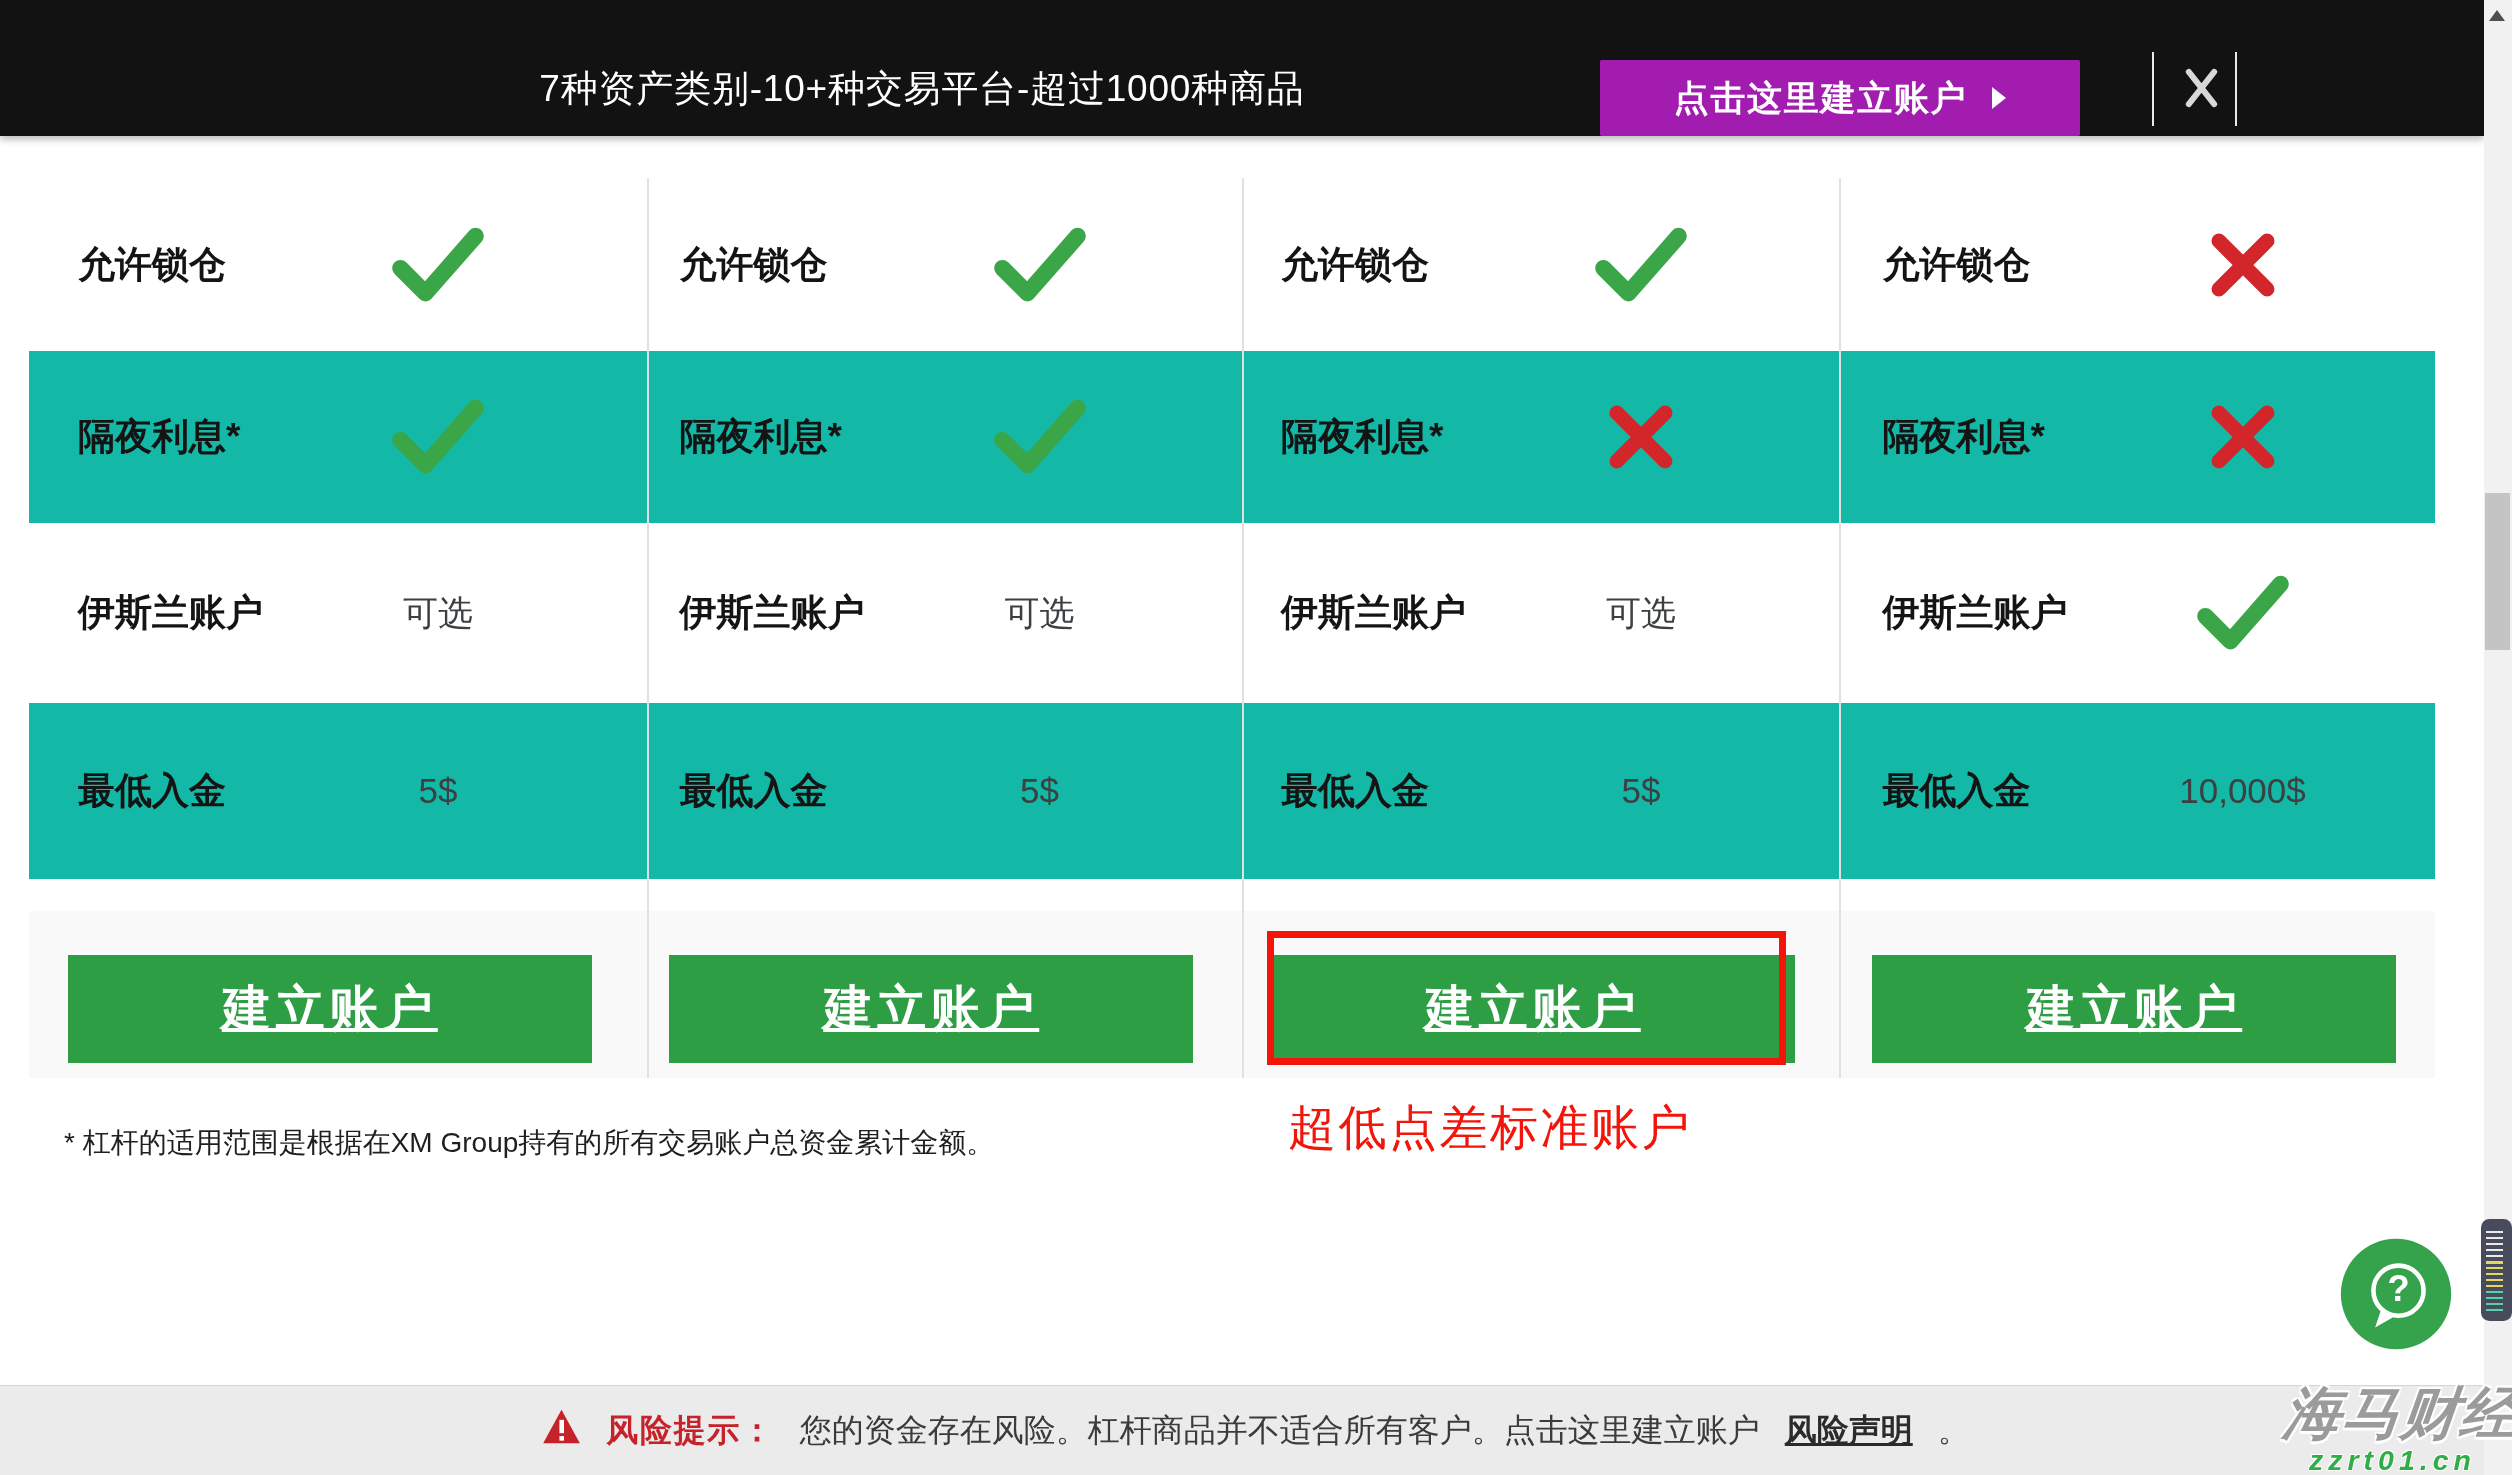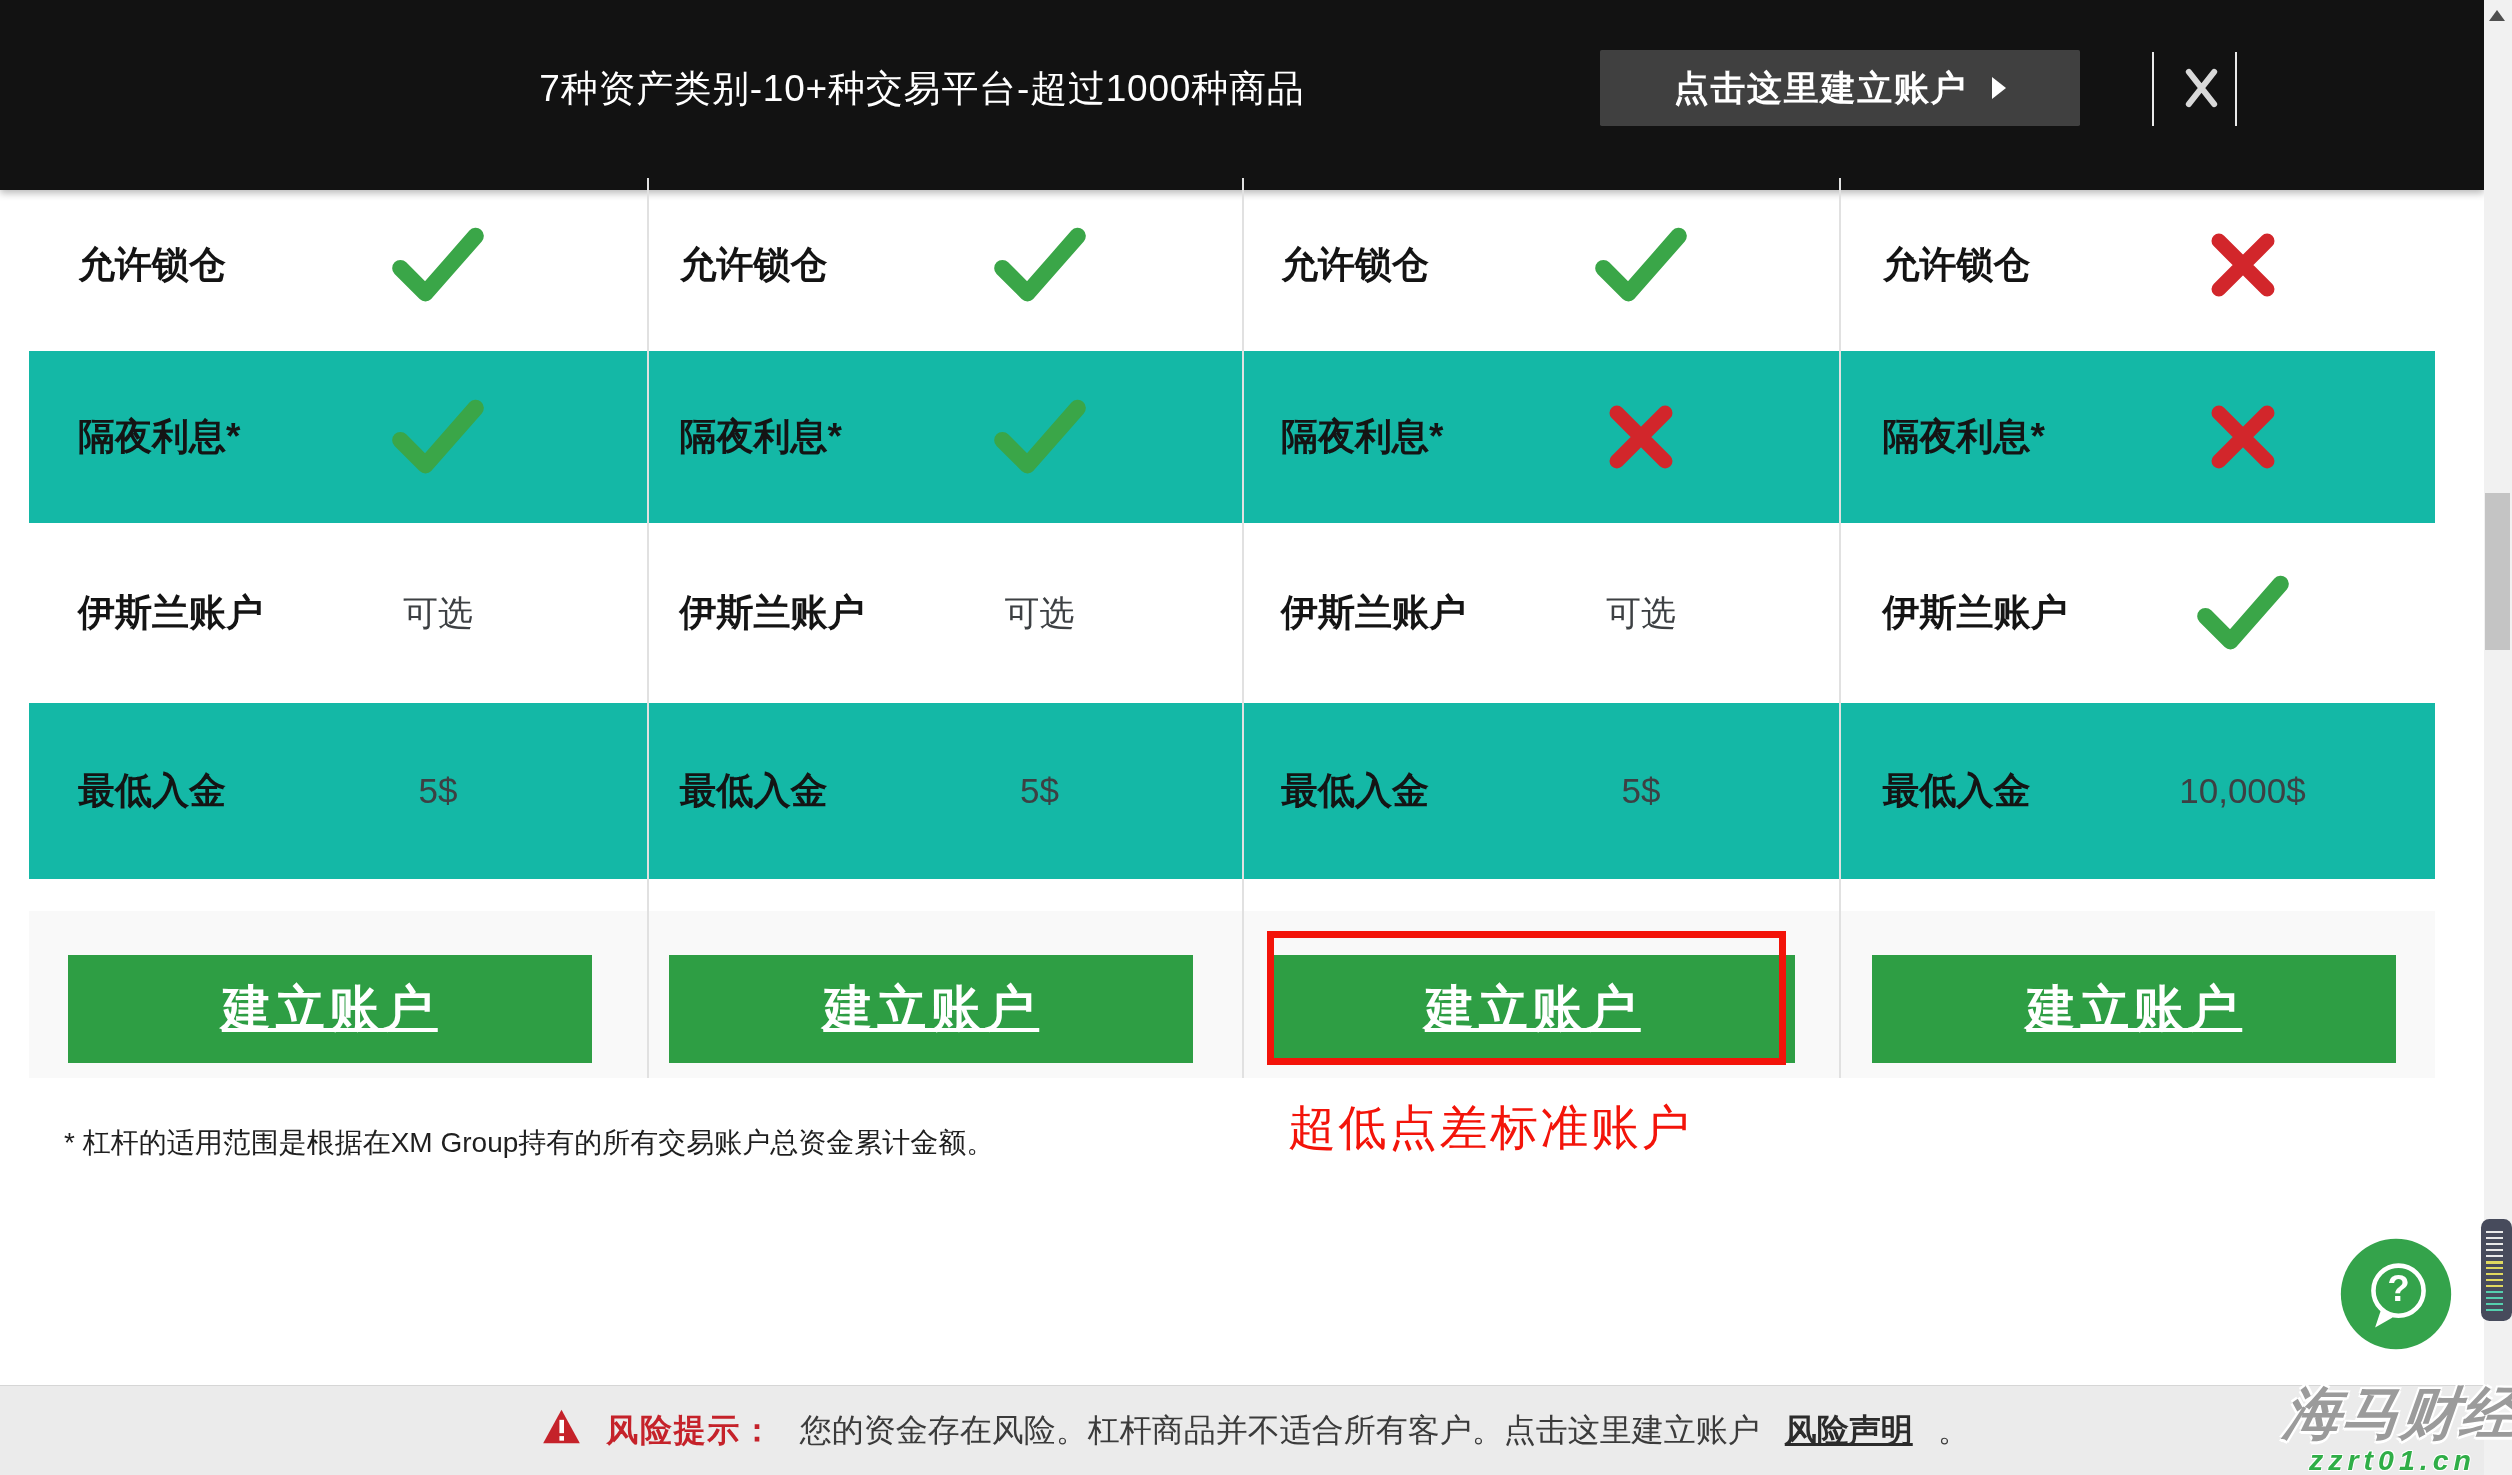--- a/index.html
+++ b/index.html
@@ -1,26 +1,26 @@
 <!DOCTYPE html>
 <html style="font-size:13.4px"><head>
 <meta charset="utf-8">
 <style>
   html,body{margin:0;padding:0;background:#fff;}
   #app{position:relative;width:2512px;height:1475px;background:#fff;overflow:hidden;
        font-family:"Liberation Sans","DejaVu Sans",sans-serif;}
 
   
-  .banner{position:absolute;left:0;top:0;width:2484px;height:190px;background:#121212;
+  .banner{position:absolute;left:0;top:0;width:2484px;height:136px;background:#121212;
           box-shadow:0 4.2px 7.5px rgba(0,0,0,.28);}
   .promo-text{position:absolute;left:503px;top:0;width:838px;height:178px;
               display:flex;align-items:center;justify-content:center;
               color:#fff;font-size:37px;letter-spacing:0.8px;white-space:nowrap;}
-  .cta-btn{position:absolute;left:1600px;top:50px;width:480px;height:76px;border:none;
-           background:#404040;color:#fff;font-family:inherit;font-size:35px;font-weight:bold;
+  .cta-btn{position:absolute;left:1600px;top:60px;width:480px;height:76px;border:none;
+           background:#a21caf;color:#fff;font-family:inherit;font-size:35px;font-weight:bold;
            display:flex;align-items:center;justify-content:center;gap:25px;cursor:pointer;
            border-radius:1.7px;letter-spacing:1.7px;}
   .play-arrow{width:0;height:0;border-top:11px solid transparent;border-bottom:11px solid transparent;
               border-left:14.2px solid #fff;display:inline-block;}
   .banner-vline{position:absolute;top:52px;width:1.7px;height:74px;background:#e9e9e9;}
   .close-btn{position:absolute;left:2168px;top:52px;width:67px;height:74px;background:transparent;
              border:none;display:flex;align-items:center;justify-content:center;cursor:pointer;}
 
   
   .table{position:absolute;left:29px;top:178px;width:2406px;}

